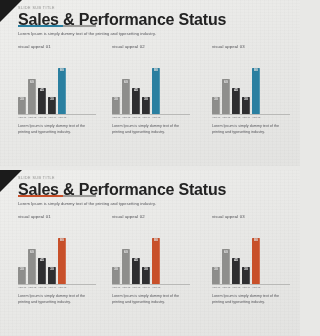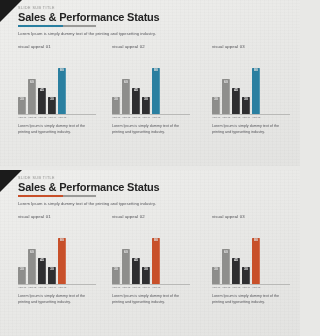--- a/index.html
+++ b/index.html
@@ -26,21 +26,21 @@
     border-top:22px solid #1b1b1b;
     border-right:22px solid transparent;
   }
   .hdr{position:absolute;left:18px;top:7px;}
   .subtitle{
     font-size:3.6px;letter-spacing:.5px;
     color:#8d8d8b;text-transform:uppercase;
     line-height:1;margin-bottom:1.5px;
   }
   .title{
-    font-size:11px;font-weight:bold;
+    font-size:16px;font-weight:bold;
     color:#232323;letter-spacing:-.2px;
     line-height:1.05;white-space:nowrap;
   }
   .rule{
     position:absolute;left:18px;top:25px;
     width:78px;height:1.6px;
     background:#9b9b99;
   }
   .rule-accent{
     position:absolute;left:0;top:0;height:100%;width:58%;

